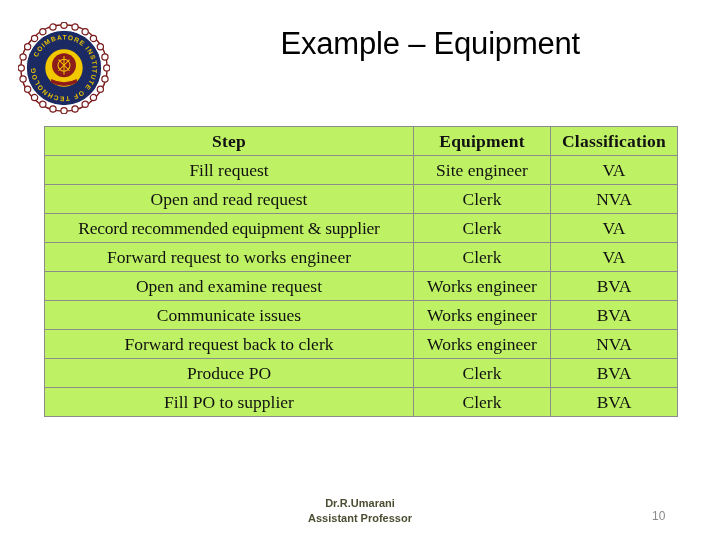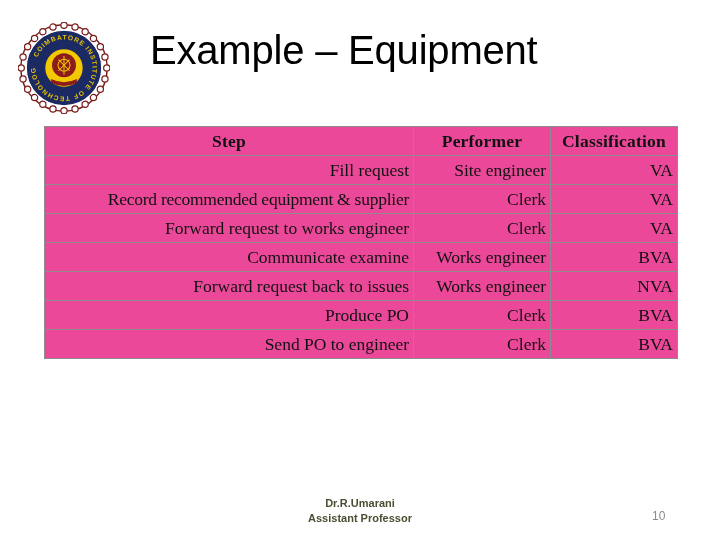--- a/index.html
+++ b/index.html
@@ -23,61 +23,61 @@
     width: 92px;
     height: 92px;
   }
 
   
   .slide-title {
     position: absolute;
     left: 150px;
     top: 22px;
     width: 430px;
-    text-align: left;
+    text-align: right;
     font-family: "Liberation Sans", sans-serif;
     font-weight: 300;
-    font-size: 40px;
+    font-size: 31px;
     line-height: 1.42;
     color: #000000;
     letter-spacing: -0.2px;
   }
   .slide-title .tline { display: block; }
 
   
   .tbl-wrap {
     position: absolute;
     left: 44px;
     top: 126px;
     width: 633px;
   }
   table.rental {
     border-collapse: collapse;
     width: 633px;
     table-layout: fixed;
     font-family: "Liberation Serif", serif;
-    background: #ec4899;
+    background: #bef264;
   }
   table.rental th,
   table.rental td {
     border: 1px solid #8c8c8c;
     font-size: 17.5px;
     color: #111111;
     height: 28px;
     padding: 0 4px;
     overflow: hidden;
     white-space: nowrap;
   }
   table.rental th {
     font-weight: bold;
     text-align: center;
     letter-spacing: 0.2px;
   }
   table.rental td {
-    text-align: right;
+    text-align: center;
     vertical-align: middle;
   }
   .col-step     { width: 369px; }
   .col-perf     { width: 137px; }
   .col-class    { width: 127px; }
 
   td.step-tight { letter-spacing: -0.25px; }
 
   
   .footer {
@@ -169,57 +169,67 @@
 <div class="tbl-wrap">
   <table class="rental">
     <colgroup>
       <col class="col-step">
         <col class="col-perf">
         <col class="col-class">
     </colgroup>
     <thead>
       <tr>
         <th>Step</th>
-        <th>Performer</th>
+        <th>Equipment</th>
         <th>Classification</th>
       </tr>
     </thead>
     <tbody id="rental-body">
         <tr>
           <td>Fill request</td>
           <td>Site engineer</td>
           <td>VA</td>
         </tr>
         <tr>
+          <td>Open and read request</td>
+          <td>Clerk</td>
+          <td>NVA</td>
+        </tr>
+        <tr>
           <td class="step-tight">Record recommended equipment &amp; supplier</td>
           <td>Clerk</td>
           <td>VA</td>
         </tr>
         <tr>
           <td>Forward request to works engineer</td>
           <td>Clerk</td>
           <td>VA</td>
         </tr>
         <tr>
-          <td>Communicate examine</td>
+          <td>Open and examine request</td>
           <td>Works engineer</td>
           <td>BVA</td>
         </tr>
         <tr>
-          <td>Forward request back to issues</td>
+          <td>Communicate issues</td>
+          <td>Works engineer</td>
+          <td>BVA</td>
+        </tr>
+        <tr>
+          <td>Forward request back to clerk</td>
           <td>Works engineer</td>
           <td>NVA</td>
         </tr>
         <tr>
           <td>Produce PO</td>
           <td>Clerk</td>
           <td>BVA</td>
         </tr>
         <tr>
-          <td>Send PO to engineer</td>
+          <td>Fill PO to supplier</td>
           <td>Clerk</td>
           <td>BVA</td>
         </tr>
       </tbody>
   </table>
 </div>
 
 <div class="footer">
   <span>Dr.R.Umarani</span>
   <span>Assistant Professor</span>

